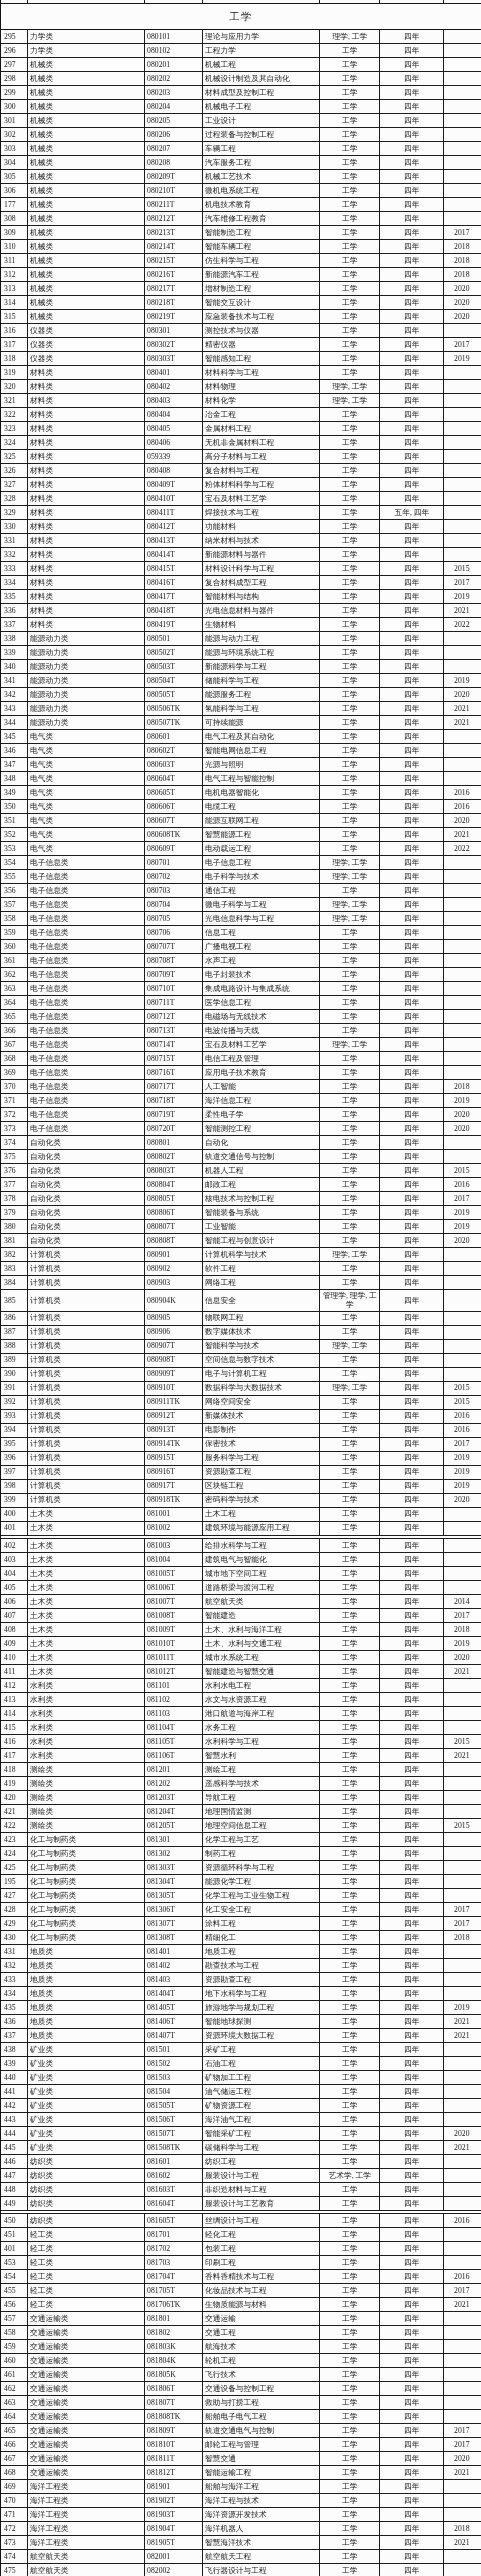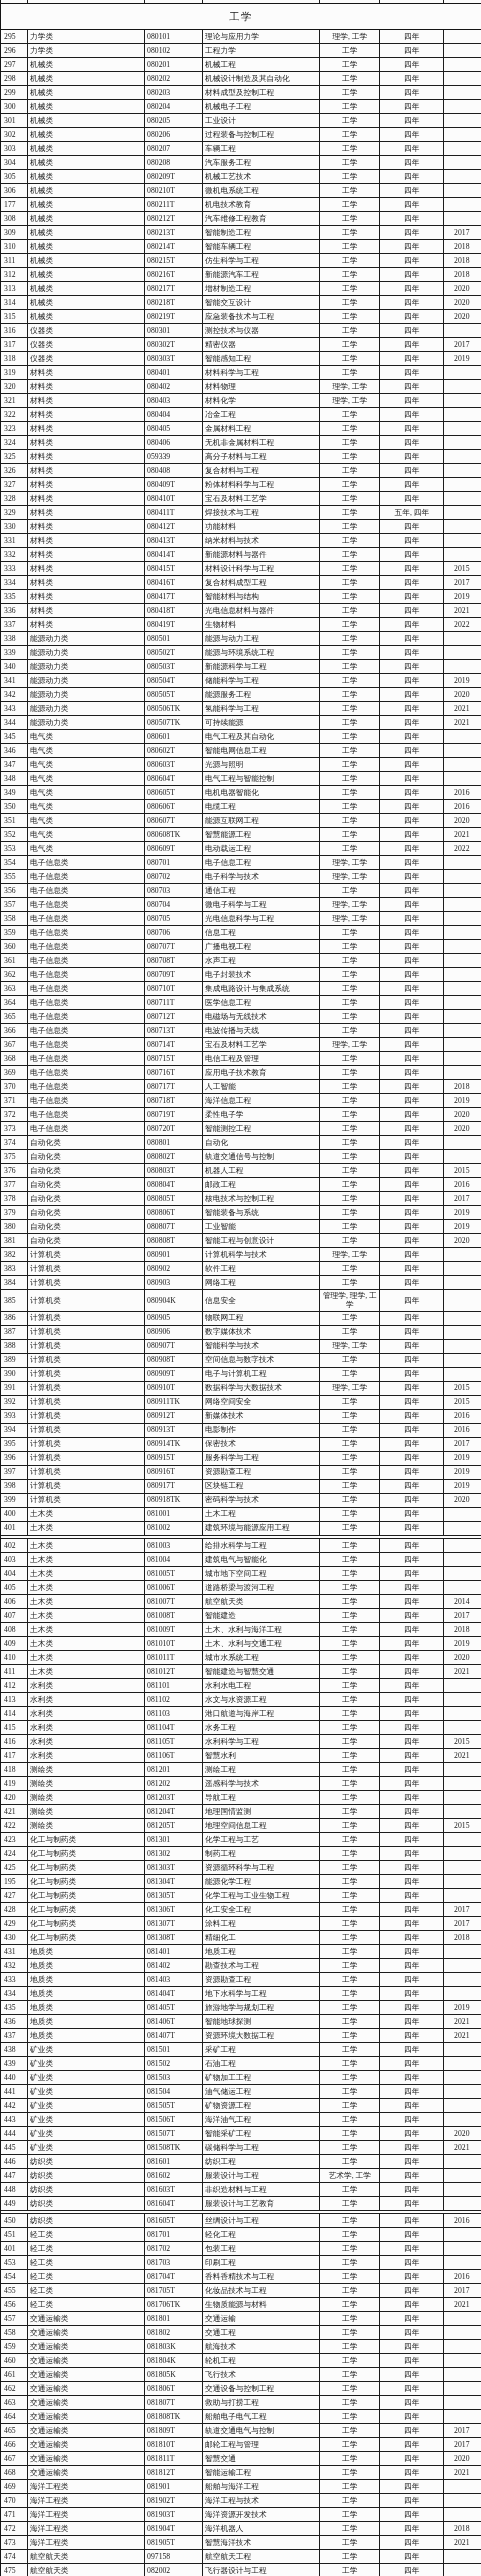--- a/index.html
+++ b/index.html
@@ -1681,21 +1681,21 @@
           <div class="c c-category">海洋工程类</div>
           <div class="c c-code">081905T</div>
           <div class="c c-major">智慧海洋技术</div>
           <div class="c c-degree">工学</div>
           <div class="c c-duration">四年</div>
           <div class="c c-year">2021</div>
         </div>
         <div class="row">
           <div class="c c-no">474</div>
           <div class="c c-category">航空航天类</div>
-          <div class="c c-code">097158</div>
+          <div class="c c-code">082001</div>
           <div class="c c-major">航空航天工程</div>
           <div class="c c-degree">工学</div>
           <div class="c c-duration">四年</div>
           <div class="c c-year"></div>
         </div>
         <div class="row">
           <div class="c c-no">475</div>
           <div class="c c-category">航空航天类</div>
           <div class="c c-code">082002</div>
           <div class="c c-major">飞行器设计与工程</div>

